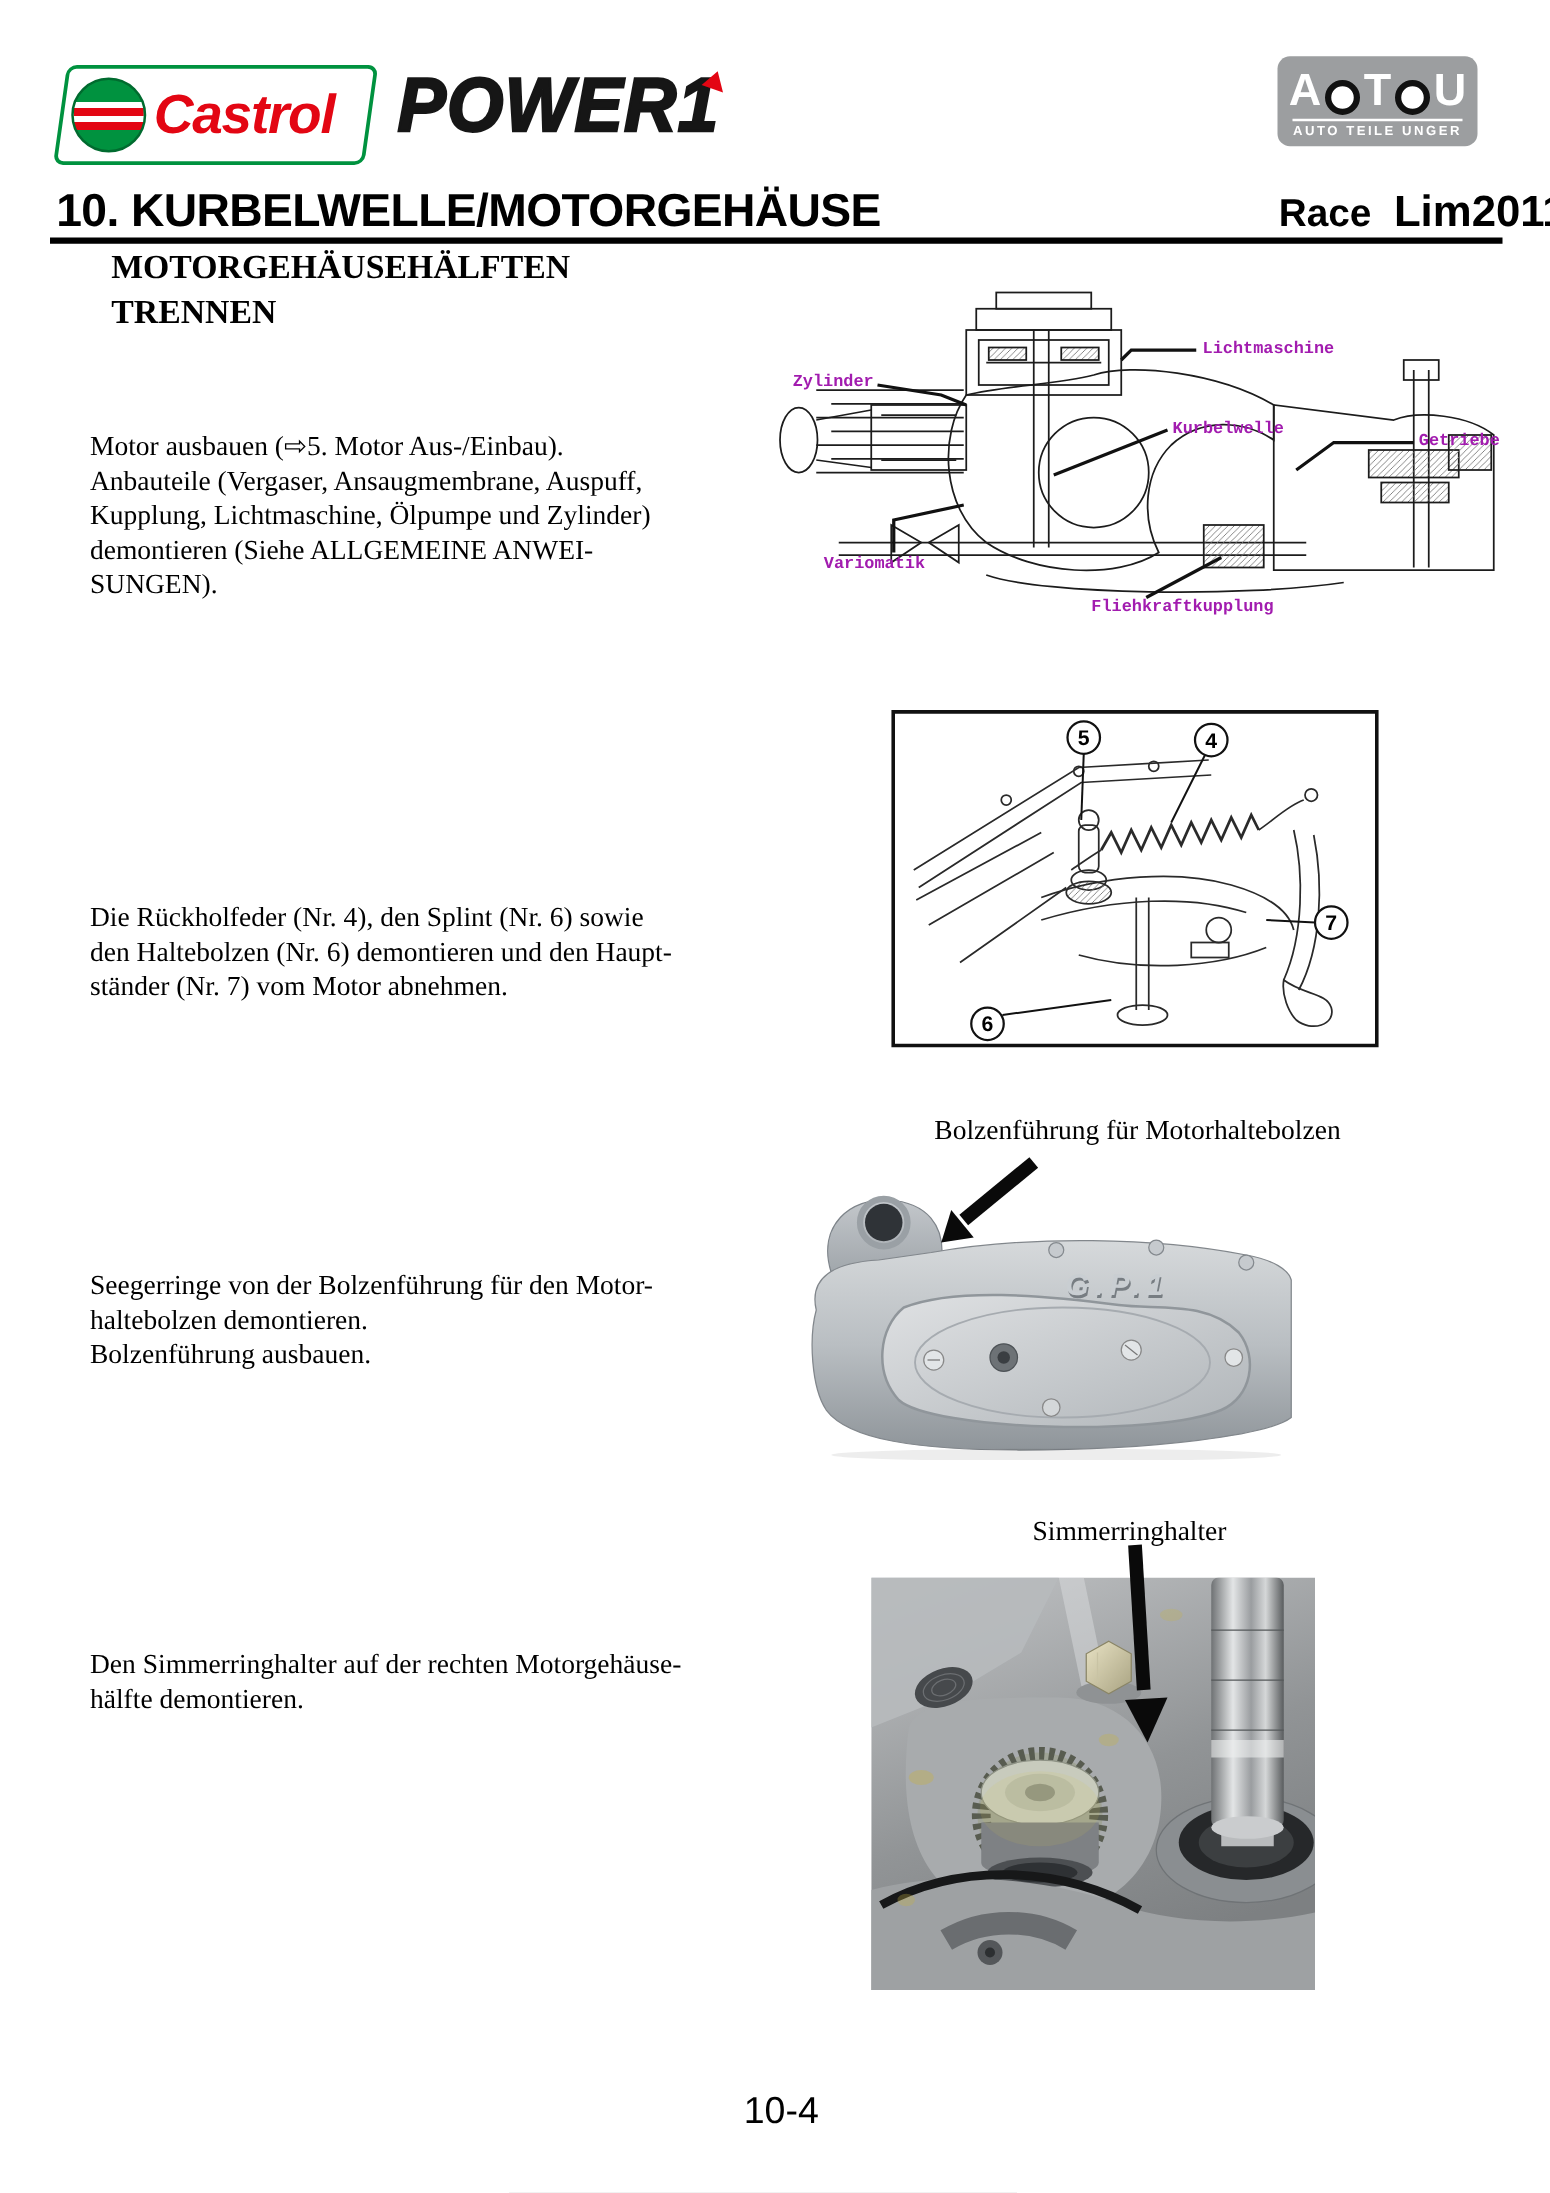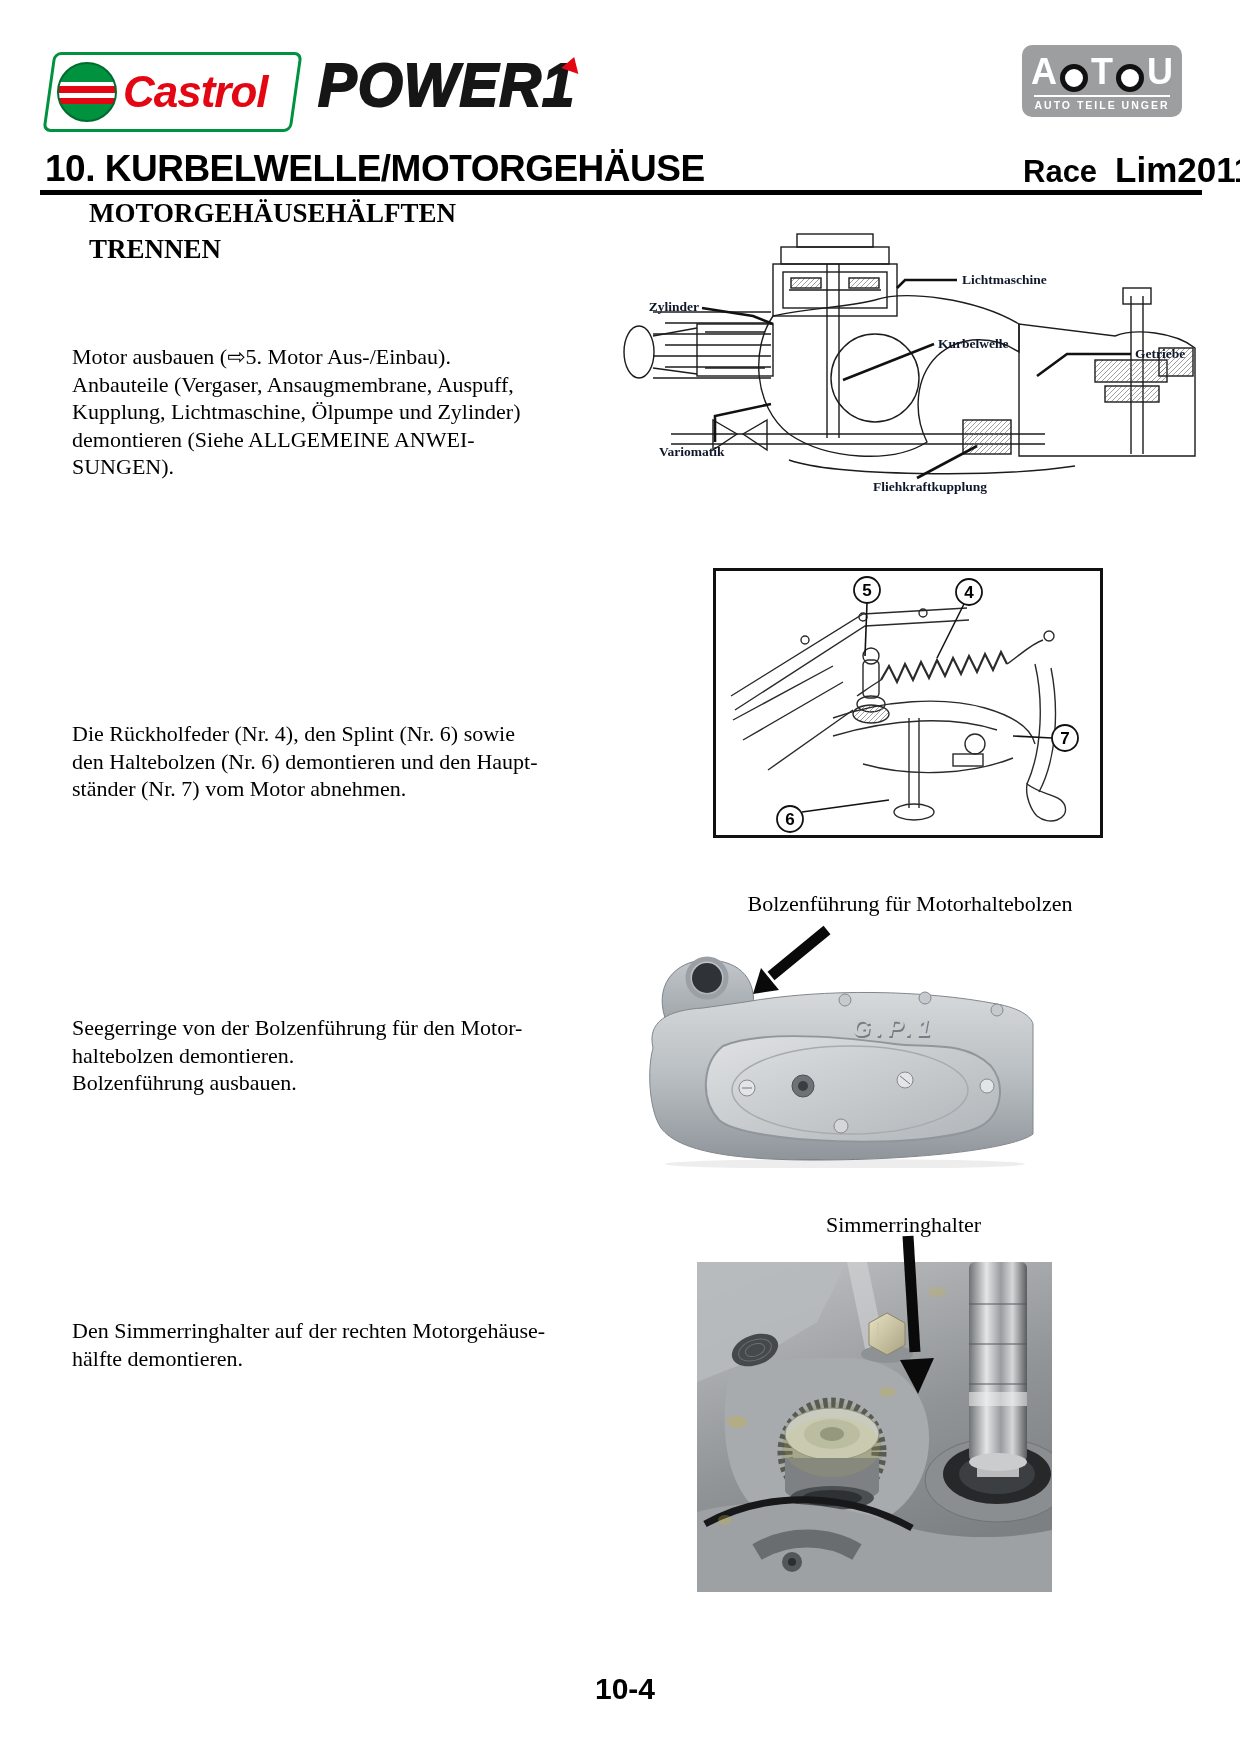--- a/index.html
+++ b/index.html
@@ -35,26 +35,26 @@
                font-family:"Liberation Sans",sans-serif;font-weight:bold;white-space:nowrap;}
   .model-name{font-size:31px;margin-left:48px;}
   .model-variant{font-size:35px;margin-left:18px;}
   .header-rule{position:absolute;left:40px;top:190px;width:1162px;height:5px;background:#000;}
 
   
   .sec-heading{position:absolute;left:78px;font-weight:bold;font-size:27px;line-height:1;white-space:nowrap;margin-left:11px;}
   .para{position:absolute;left:72px;font-size:22px;line-height:27.6px;white-space:nowrap;margin-top:45px;}
   .caption{position:absolute;font-size:22px;white-space:nowrap;}
   .footer-page{position:absolute;left:555px;top:1672px;width:140px;text-align:center;
-               font-family:"Liberation Sans",sans-serif;font-weight:bold;font-size:30px;}
+               font-family:"Liberation Sans",sans-serif;font-weight:normal;font-size:30px;}
 
   
   .diagram1{position:absolute;left:575px;top:228px;width:640px;height:278px;}
-  .dlabel{position:absolute;font-family:Liberation Serif, serif;font-weight:bold;
-          font-size:13.5px;color:#0f172a;white-space:nowrap;}
+  .dlabel{position:absolute;font-family:Liberation Mono, monospace;font-weight:bold;
+          font-size:13.5px;color:#a21caf;white-space:nowrap;}
   .diagram2{position:absolute;left:713px;top:568px;width:390px;height:270px;}
   .photo1{position:absolute;left:595px;top:918px;width:440px;height:250px;}
   .photo2{position:absolute;left:697px;top:1262px;width:355px;height:330px;}
   .arrow2{position:absolute;left:878px;top:1232px;width:70px;height:170px;z-index:5;}
   svg{display:block;}
 </style>
 </head>
 <body>
 
 <div class="page">

